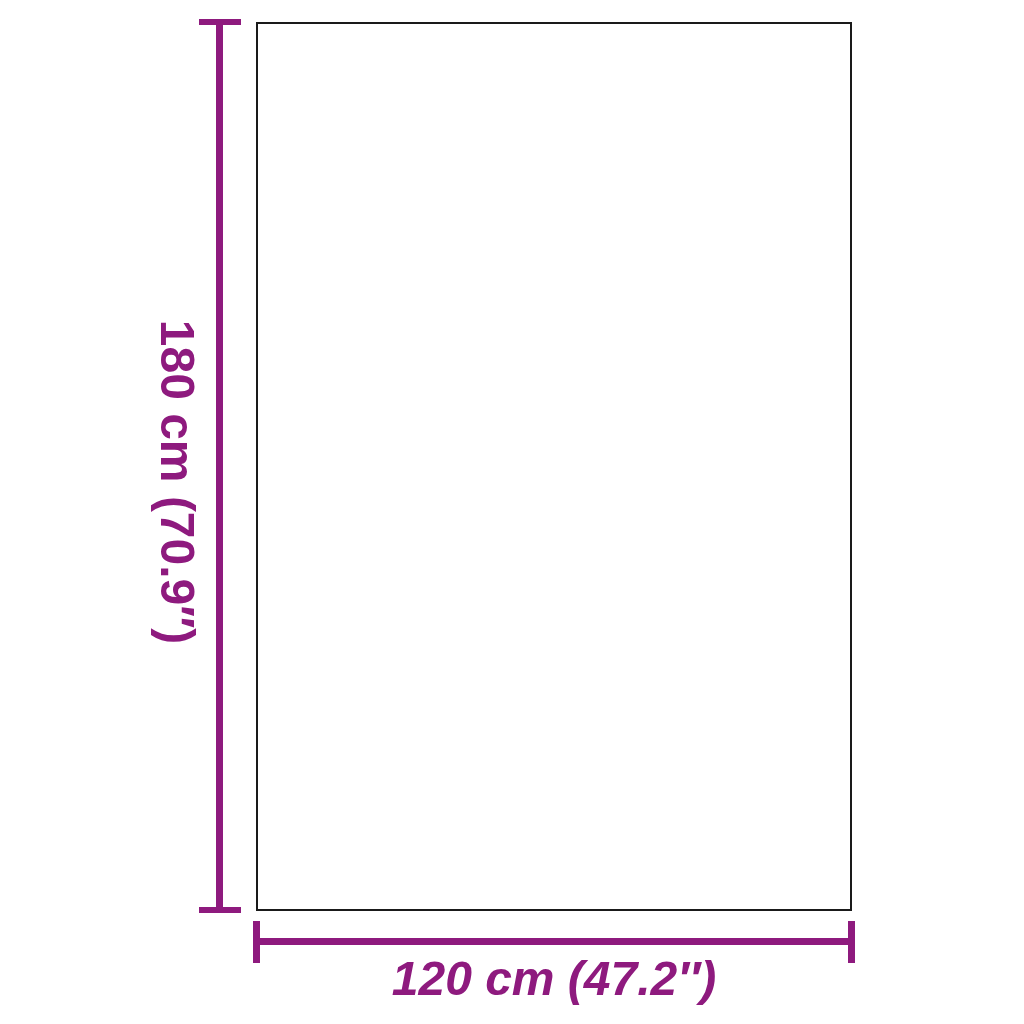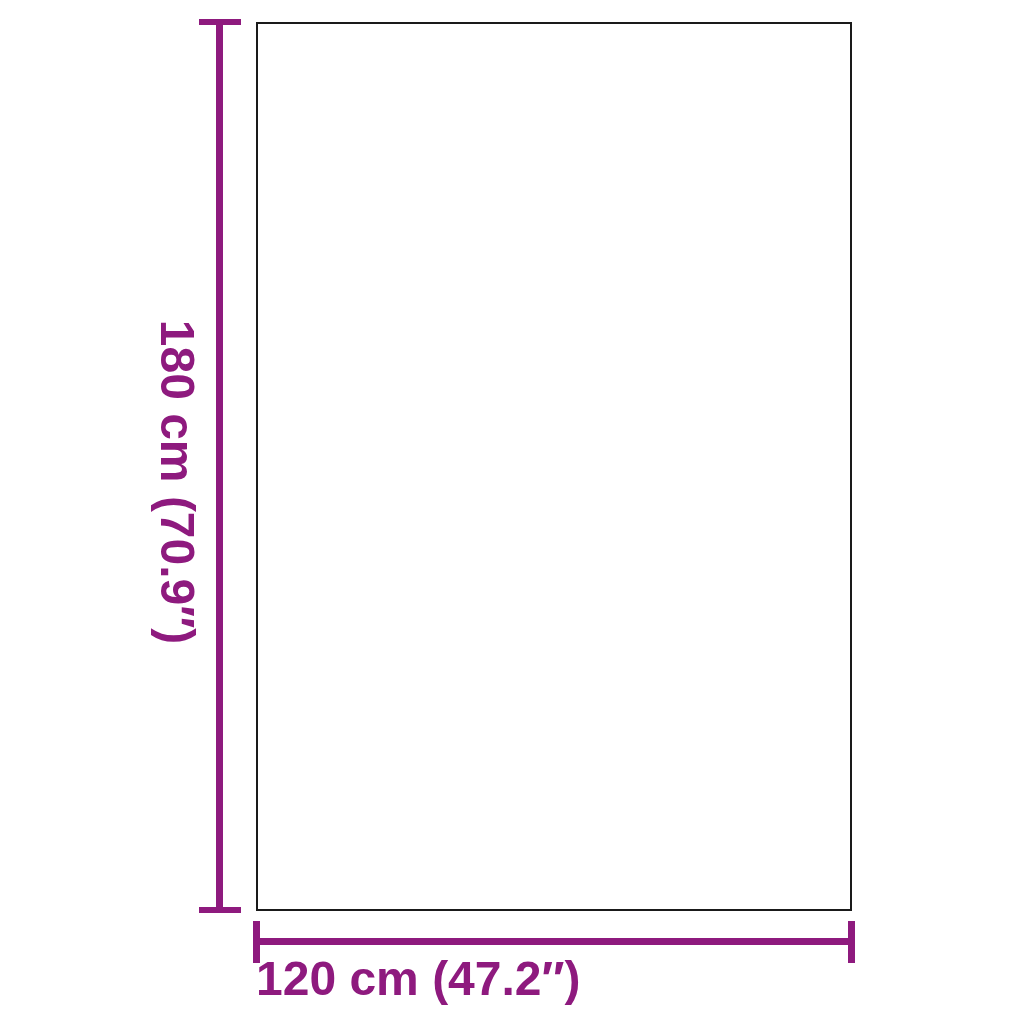--- a/index.html
+++ b/index.html
@@ -52,21 +52,22 @@
     top: 482px;
     transform: translate(-50%, -50%) rotate(90deg);
     transform-origin: center center;
   }
   .width-label {
     left: 256px;
     top: 951px;
     width: 596px;
     height: 56px;
     line-height: 56px;
-    text-align: left;
+    text-align: center;
+    font-style: italic;
   }
 </style>
 </head>
 <body>
 
 <div class="canvas">
 
   <div class="product-outline"></div>
 
   <div class="dim vline"></div>

